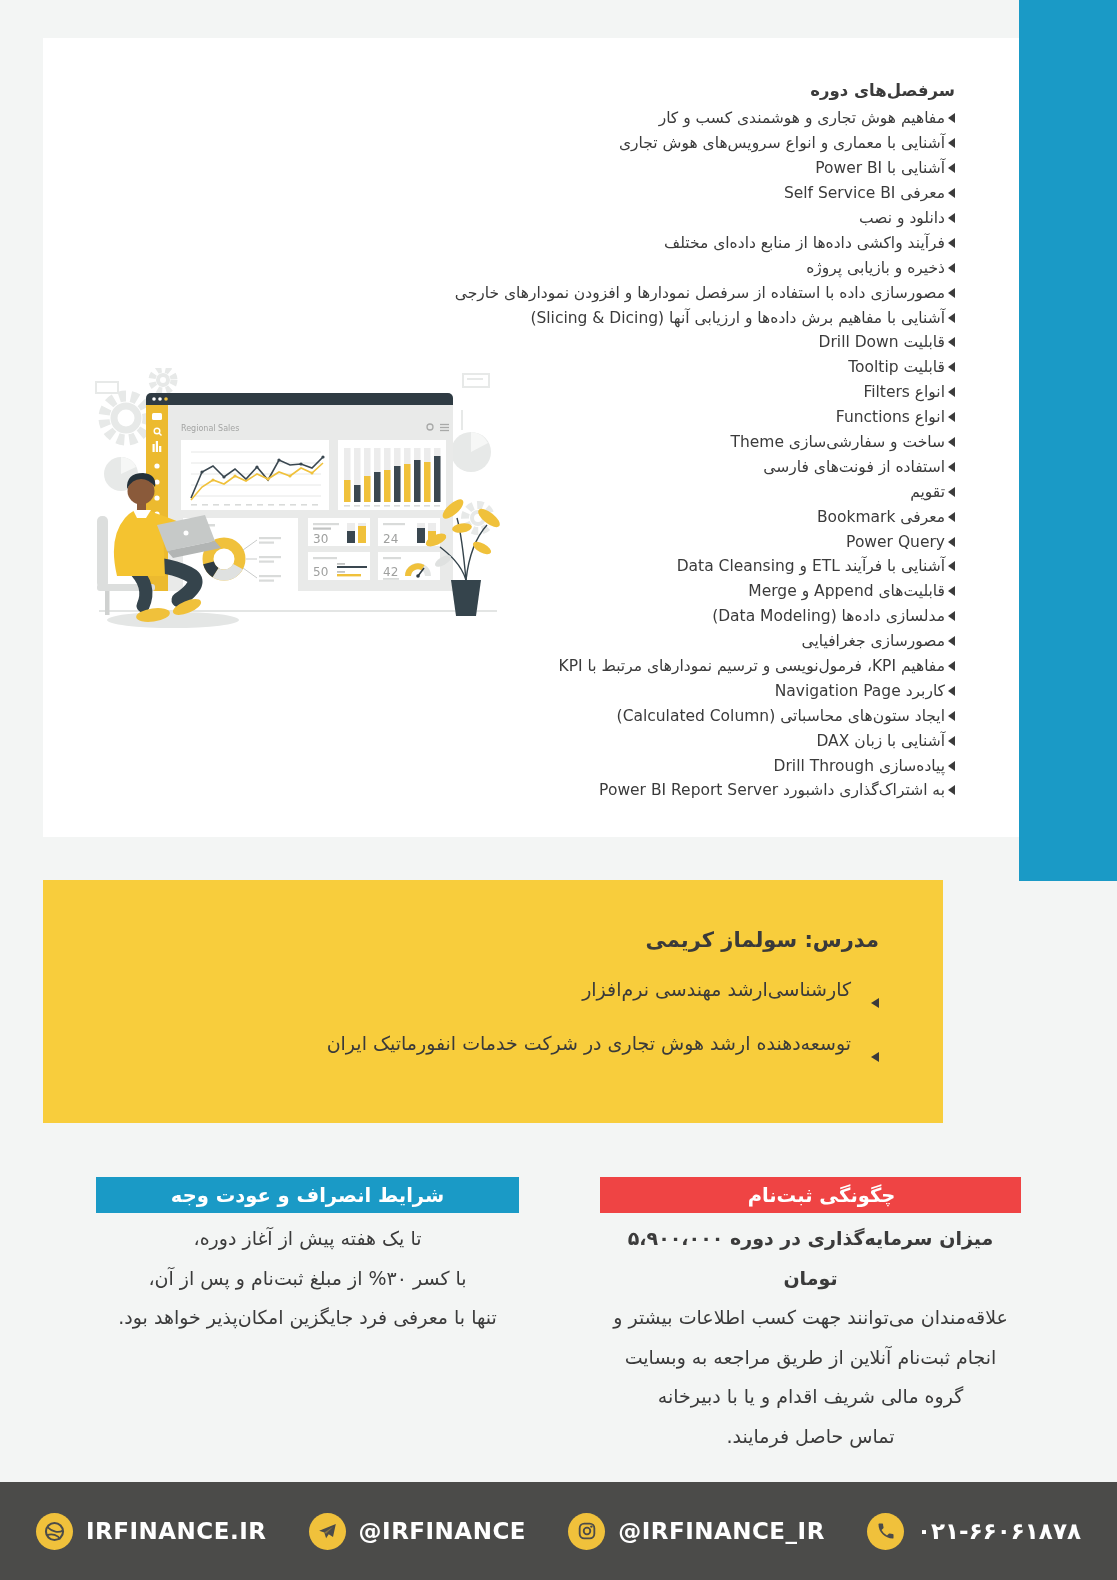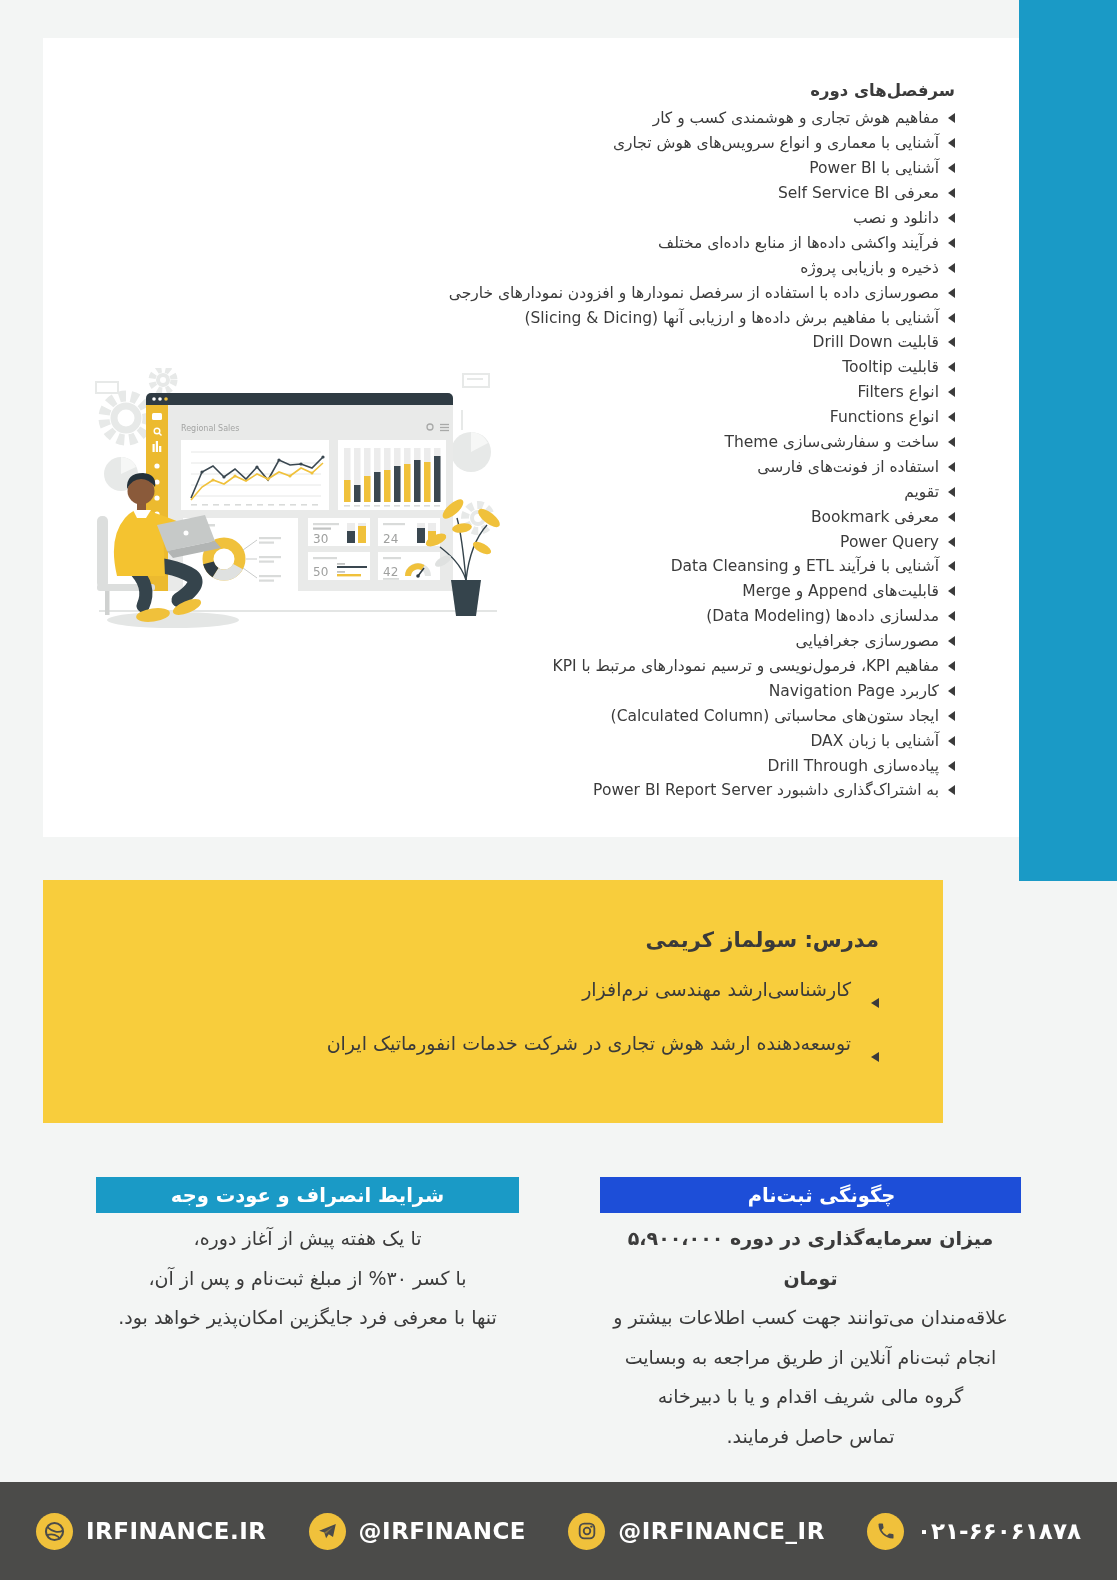--- a/index.html
+++ b/index.html
@@ -7,37 +7,37 @@
   .page{
     position:relative;width:1117px;height:1580px;overflow:hidden;
     background:#f3f5f4;font-family:"DejaVu Sans",sans-serif;color:#3b3b3b;
   }
   
   .blue-bar{position:absolute;left:1019px;top:0;width:98px;height:881px;background:#1a9ac6;}
   
   .card{position:absolute;left:43px;top:38px;width:976px;height:799px;background:#ffffff;}
   .topics{direction:rtl;text-align:right;padding:40px 64px 0 30px;}
   .topics-title{font-weight:bold;font-size:16.5px;line-height:26px;margin-bottom:2px;}
-  .topic-item{display:flex;align-items:center;gap:9px;height:24.9px;font-size:15.5px;white-space:nowrap;}
+  .topic-item{display:flex;align-items:center;gap:3px;height:24.9px;font-size:15.5px;white-space:nowrap;}
   .arrow-bullet{flex:none;width:0;height:0;border-top:5px solid transparent;border-bottom:5px solid transparent;border-right:7px solid #3b3b3b;}
   .illu{position:absolute;left:48px;top:330px;width:414px;height:266px;}
   
   .yellow-box{position:absolute;left:43px;top:880px;width:900px;height:243px;background:#f8cd3c;
     box-sizing:border-box;direction:rtl;text-align:right;padding:46px 64px 0 40px;color:#3a3a3a;}
   .instructor-title{font-size:21px;font-weight:bold;line-height:28px;margin-bottom:14px;}
   .instructor-point{display:flex;align-items:flex-end;gap:20px;font-size:19px;line-height:38px;white-space:nowrap;margin-top:16px;}
   .instructor-point .arrow-bullet{border-top-width:5.5px;border-bottom-width:5.5px;border-right-width:8px;}
   
   .section{position:absolute;top:1177px;}
   .section-refund{left:96px;width:423px;}
   .section-registration{left:600px;width:421px;}
   .section-header{height:36px;display:flex;align-items:center;justify-content:center;
     color:#ffffff;font-weight:bold;font-size:19.5px;direction:rtl;}
   .hdr-blue{background:#1a9ac6;}
-  .hdr-gray{background:#1d4ed8;padding-left:22px;}
+  .hdr-gray{background:#ef4444;padding-left:22px;}
   .section-body{direction:rtl;text-align:center;margin-top:6px;font-size:19px;}
   .body-line{line-height:39.5px;}
   .highlight-line{font-weight:bold;line-height:39.5px;}
   
   .footer{position:absolute;left:0;top:1482px;width:1117px;height:98px;background:#4b4b49;
     display:flex;align-items:center;justify-content:space-between;box-sizing:border-box;padding:0 36px;}
   .footer-item{display:flex;align-items:center;gap:13px;cursor:pointer;}
   .icon-circle{flex:none;width:37px;height:37px;border-radius:50%;background:#f0c13b;
     display:flex;align-items:center;justify-content:center;}
   .footer-label{color:#ffffff;font-weight:bold;font-size:23px;letter-spacing:0.5px;white-space:nowrap;}

